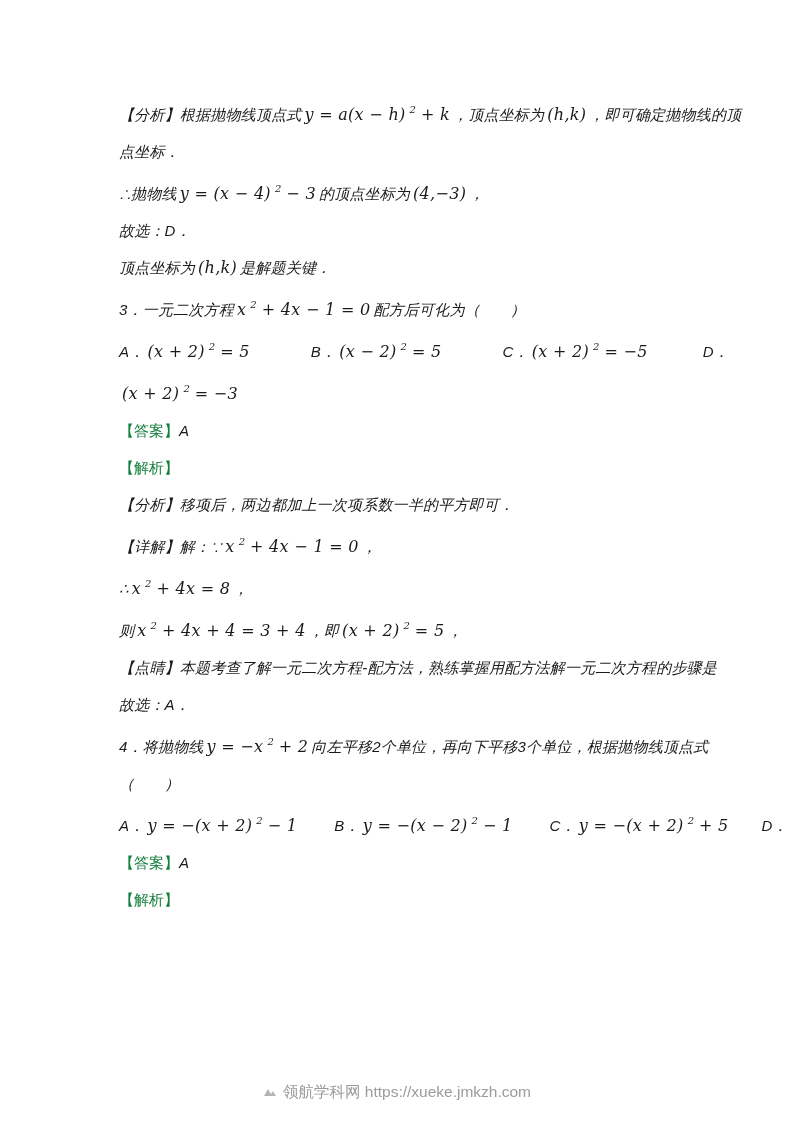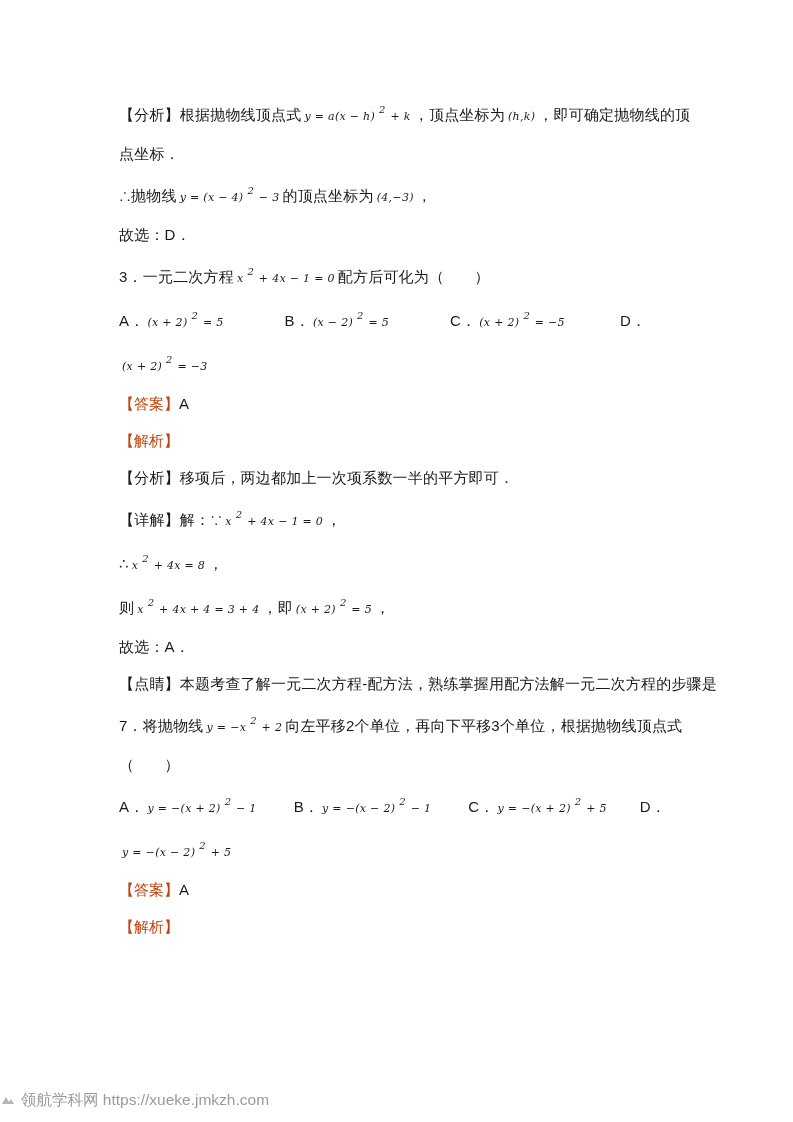--- a/index.html
+++ b/index.html
@@ -16,75 +16,75 @@
     position: absolute;
     left: 119px;
     top: 98px;
     width: 610px;
   }
   .line {
     line-height: 24px;
     margin-bottom: 13px;
     white-space: nowrap;
   }
-  .txt { letter-spacing: 0.2px; }
+  .txt { letter-spacing: 0.2px; font-style: italic; }
   .math {
     font-family: "DejaVu Serif", serif;
     font-style: italic;
-    font-size: 11px;
+    font-size: 16px;
     padding: 0 3px;
     letter-spacing: 0.3px;
   }
   .sup {
     font-family: "DejaVu Serif", serif;
     font-style: italic;
     font-size: 10px;
     vertical-align: 7px;
     margin-left: 1px;
     margin-right: 2px;
   }
-  .blue { color: #c2410c; }
+  .blue { color: #15803d; }
   .gap { display: inline-block; }
   .footer {
     position: absolute;
     left: 0; right: 0;
-    bottom: 10px;
-    text-align: left;
+    bottom: 18px;
+    text-align: center;
     color: #9b9b9b;
     font-size: 15.5px;
   }
   .footer-icon {
     display: inline-block;
     vertical-align: -3px;
     margin-right: 5px;
   }
 </style>
 </head>
 <body>
 
 <div class="content">
     <div class="line"><span class="txt">【分析】根据抛物线顶点式</span><span class="math">y = a(x − h)</span><span class="sup">2</span><span class="math">+ k</span><span class="txt">，顶点坐标为</span><span class="math">(h,k)</span><span class="txt">，即可确定抛物线的顶</span></div>
     <div class="line"><span class="txt">点坐标．</span></div>
     <div class="line"><span class="txt">∴抛物线</span><span class="math">y = (x − 4)</span><span class="sup">2</span><span class="math">− 3</span><span class="txt">的顶点坐标为</span><span class="math">(4,−3)</span><span class="txt">，</span></div>
     <div class="line"><span class="txt">故选：D．</span></div>
+    <div class="line"><span class="txt">顶点坐标为</span><span class="math">(h,k)</span><span class="txt">是解题关键．</span></div>
     <div class="line"><span class="txt">3．一元二次方程</span><span class="math">x</span><span class="sup">2</span><span class="math">+ 4x − 1 = 0</span><span class="txt">配方后可化为（　　）</span></div>
     <div class="line"><span class="txt">A．</span><span class="math">(x + 2)</span><span class="sup">2</span><span class="math">= 5</span><span class="gap" style="width: 58px;"></span><span class="txt">B．</span><span class="math">(x − 2)</span><span class="sup">2</span><span class="math">= 5</span><span class="gap" style="width: 58px;"></span><span class="txt">C．</span><span class="math">(x + 2)</span><span class="sup">2</span><span class="math">= −5</span><span class="gap" style="width: 52px;"></span><span class="txt">D．</span></div>
     <div class="line"><span class="math">(x + 2)</span><span class="sup">2</span><span class="math">= −3</span></div>
     <div class="line"><span class="blue">【答案】</span><span class="txt">A</span></div>
     <div class="line"><span class="blue">【解析】</span></div>
     <div class="line"><span class="txt">【分析】移项后，两边都加上一次项系数一半的平方即可．</span></div>
     <div class="line"><span class="txt">【详解】解：∵</span><span class="math">x</span><span class="sup">2</span><span class="math">+ 4x − 1 = 0</span><span class="txt">，</span></div>
     <div class="line"><span class="txt">∴</span><span class="math">x</span><span class="sup">2</span><span class="math">+ 4x = 8</span><span class="txt">，</span></div>
     <div class="line"><span class="txt">则</span><span class="math">x</span><span class="sup">2</span><span class="math">+ 4x + 4 = 3 + 4</span><span class="txt">，即</span><span class="math">(x + 2)</span><span class="sup">2</span><span class="math">= 5</span><span class="txt">，</span></div>
+    <div class="line"><span class="txt">【点睛】本题考查了解一元二次方程-配方法，熟练掌握用配方法解一元二次方程的步骤是</span></div>
     <div class="line"><span class="txt">故选：A．</span></div>
-    <div class="line"><span class="txt">【点睛】本题考查了解一元二次方程-配方法，熟练掌握用配方法解一元二次方程的步骤是</span></div>
-    <div class="line"><span class="txt">7．将抛物线</span><span class="math">y = −x</span><span class="sup">2</span><span class="math">+ 2</span><span class="txt">向左平移2个单位，再向下平移3个单位，根据抛物线顶点式</span></div>
+    <div class="line"><span class="txt">4．将抛物线</span><span class="math">y = −x</span><span class="sup">2</span><span class="math">+ 2</span><span class="txt">向左平移2个单位，再向下平移3个单位，根据抛物线顶点式</span></div>
     <div class="line"><span class="txt">（　　）</span></div>
     <div class="line"><span class="txt">A．</span><span class="math">y = −(x + 2)</span><span class="sup">2</span><span class="math">− 1</span><span class="gap" style="width: 34px;"></span><span class="txt">B．</span><span class="math">y = −(x − 2)</span><span class="sup">2</span><span class="math">− 1</span><span class="gap" style="width: 34px;"></span><span class="txt">C．</span><span class="math">y = −(x + 2)</span><span class="sup">2</span><span class="math">+ 5</span><span class="gap" style="width: 30px;"></span><span class="txt">D．</span></div>
-    <div class="line"><span class="math">y = −(x − 2)</span><span class="sup">2</span><span class="math">+ 5</span></div>
     <div class="line"><span class="blue">【答案】</span><span class="txt">A</span></div>
     <div class="line"><span class="blue">【解析】</span></div>
   </div>
 
 <div class="footer">
   <span class="footer-icon">
     <svg width="16" height="16" viewBox="0 0 16 16">
       <path d="M2 12 L6 5 L9 10 L11 7 L14 12 Z" fill="#b5b5b5"></path>
     </svg>
   </span><span>领航学科网 https://xueke.jmkzh.com</span>

